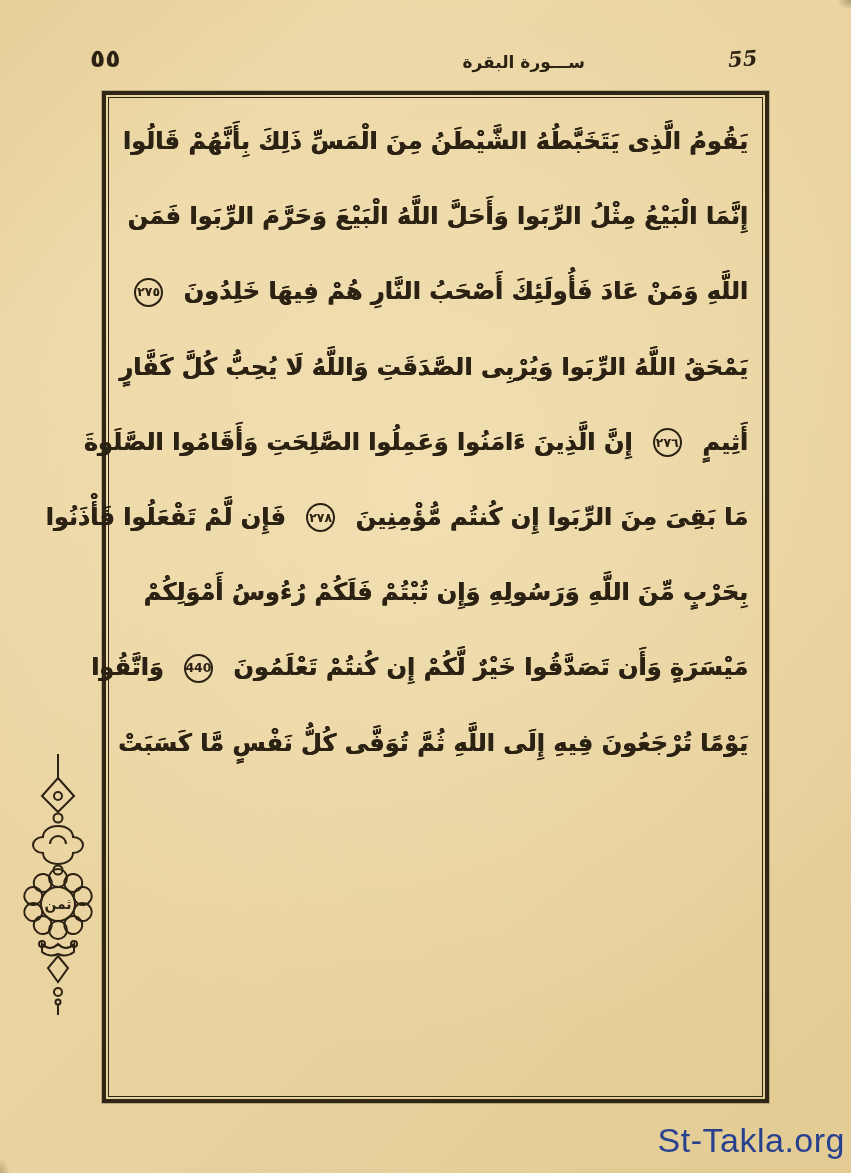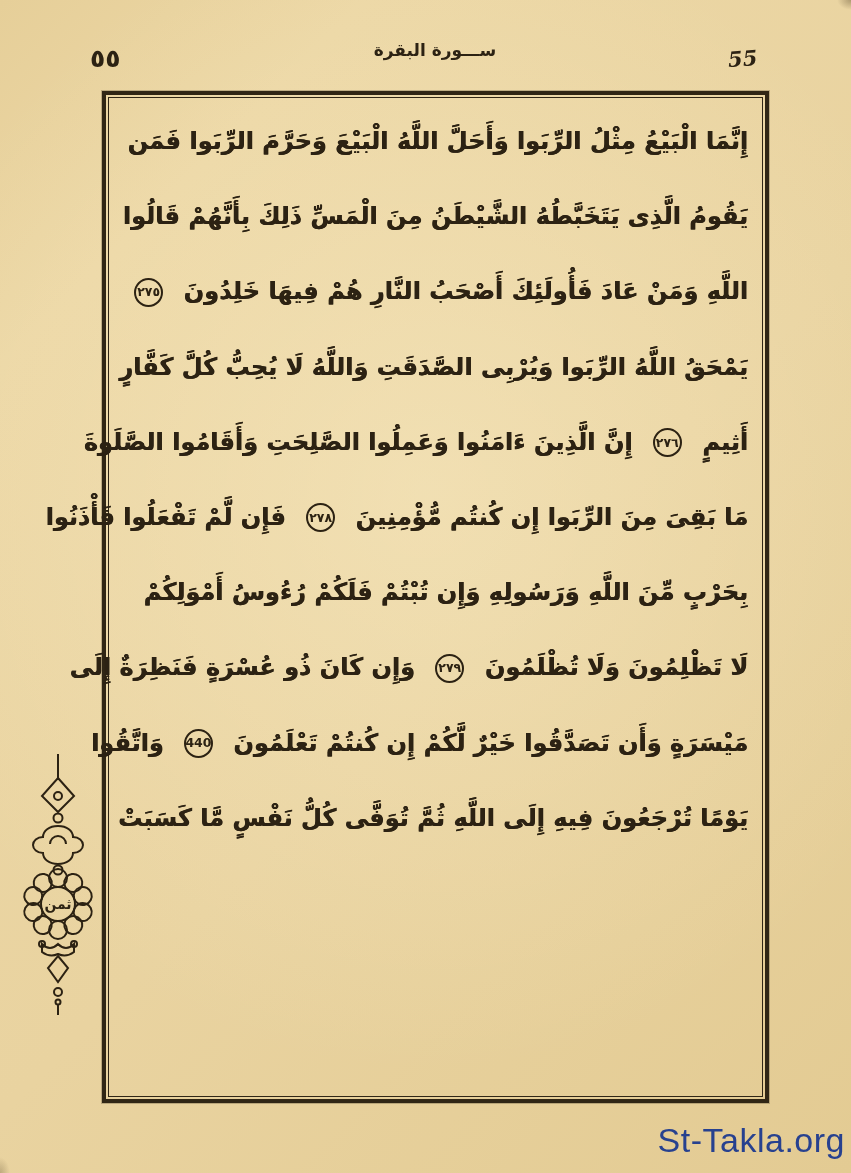--- a/index.html
+++ b/index.html
@@ -12,22 +12,22 @@
       linear-gradient(135deg,#e6cf99 0%, #ecd7a5 18%, #e9d3a0 55%, #e3cb93 100%);
     font-family:"DejaVu Sans",sans-serif;
     color:#2c2213;
   }
   
   .pg-num-ar{
     position:absolute;left:90px;top:44px;
     font-size:25px;font-weight:bold;letter-spacing:2px;
   }
   .hdr-title{
-    position:absolute;left:285px;top:40px;width:300px;
-    text-align:center;font-size:17px;font-weight:bold;
+    position:absolute;left:285px;top:52px;width:300px;
+    text-align:right;font-size:17px;font-weight:bold;
     direction:rtl;
   }
   .pg-num-en{
     position:absolute;left:728px;top:46px;
     font-family:"DejaVu Serif",serif;font-style:italic;
     font-size:21px;font-weight:bold;transform:rotate(-4deg);
   }
   
   .frame{
     position:absolute;left:102px;top:91px;width:667px;height:1012px;
@@ -93,28 +93,27 @@
   <div class="smudge-tr"></div>
   <div class="smudge-bl"></div>
 
   <div class="pg-num-ar">٥٥</div>
   <div class="hdr-title">ســـورة البقرة</div>
   <div class="pg-num-en">55</div>
 
   <div class="frame">
     <div class="frame-inner">
       <div class="text-block">
+          <div class="qline"><span>يَقُومُ الَّذِى يَتَخَبَّطُهُ الشَّيْطَنُ مِنَ الْمَسِّ ذَلِكَ بِأَنَّهُمْ قَالُوا</span> </div>
           <div class="qline"><span>إِنَّمَا الْبَيْعُ مِثْلُ الرِّبَوا وَأَحَلَّ اللَّهُ الْبَيْعَ وَحَرَّمَ الرِّبَوا فَمَن</span> </div>
-          <div class="qline"><span>يَقُومُ الَّذِى يَتَخَبَّطُهُ الشَّيْطَنُ مِنَ الْمَسِّ ذَلِكَ بِأَنَّهُمْ قَالُوا</span> </div>
           <div class="qline"><span>اللَّهِ وَمَنْ عَادَ فَأُولَئِكَ أَصْحَبُ النَّارِ هُمْ فِيهَا خَلِدُونَ</span> <span class="verse-marker">٢٧٥</span> </div>
           <div class="qline"><span>يَمْحَقُ اللَّهُ الرِّبَوا وَيُرْبِى الصَّدَقَتِ وَاللَّهُ لَا يُحِبُّ كُلَّ كَفَّارٍ</span> </div>
           <div class="qline"><span>أَثِيمٍ</span> <span class="verse-marker">٢٧٦</span> <span>إِنَّ الَّذِينَ ءَامَنُوا وَعَمِلُوا الصَّلِحَتِ وَأَقَامُوا الصَّلَوةَ</span> </div>
           <div class="qline"><span>مَا بَقِىَ مِنَ الرِّبَوا إِن كُنتُم مُّؤْمِنِينَ</span> <span class="verse-marker">٢٧٨</span> <span>فَإِن لَّمْ تَفْعَلُوا فَأْذَنُوا</span> </div>
           <div class="qline"><span>بِحَرْبٍ مِّنَ اللَّهِ وَرَسُولِهِ وَإِن تُبْتُمْ فَلَكُمْ رُءُوسُ أَمْوَلِكُمْ</span> </div>
-          <div class="qline"><span>لَا تَظْلِمُونَ وَلَا تُظْلَمُونَ</span> <span class="verse-marker">٢٧٩</span> <span>وَإِن كَانَ ذُو عُسْرَةٍ فَنَظِرَةٌ إِلَى</span> </div>
           <div class="qline"><span>مَيْسَرَةٍ وَأَن تَصَدَّقُوا خَيْرٌ لَّكُمْ إِن كُنتُمْ تَعْلَمُونَ</span> <span class="verse-marker">440</span> <span>وَاتَّقُوا</span> </div>
           <div class="qline"><span>يَوْمًا تُرْجَعُونَ فِيهِ إِلَى اللَّهِ ثُمَّ تُوَفَّى كُلُّ نَفْسٍ مَّا كَسَبَتْ</span> </div>
         </div>
     </div>
   </div>
 
   <div class="ornament">
     <svg viewBox="0 0 92 264" fill="none" stroke="#2c2213" stroke-width="2">
 
       <line x1="46" y1="2" x2="46" y2="28"></line>

